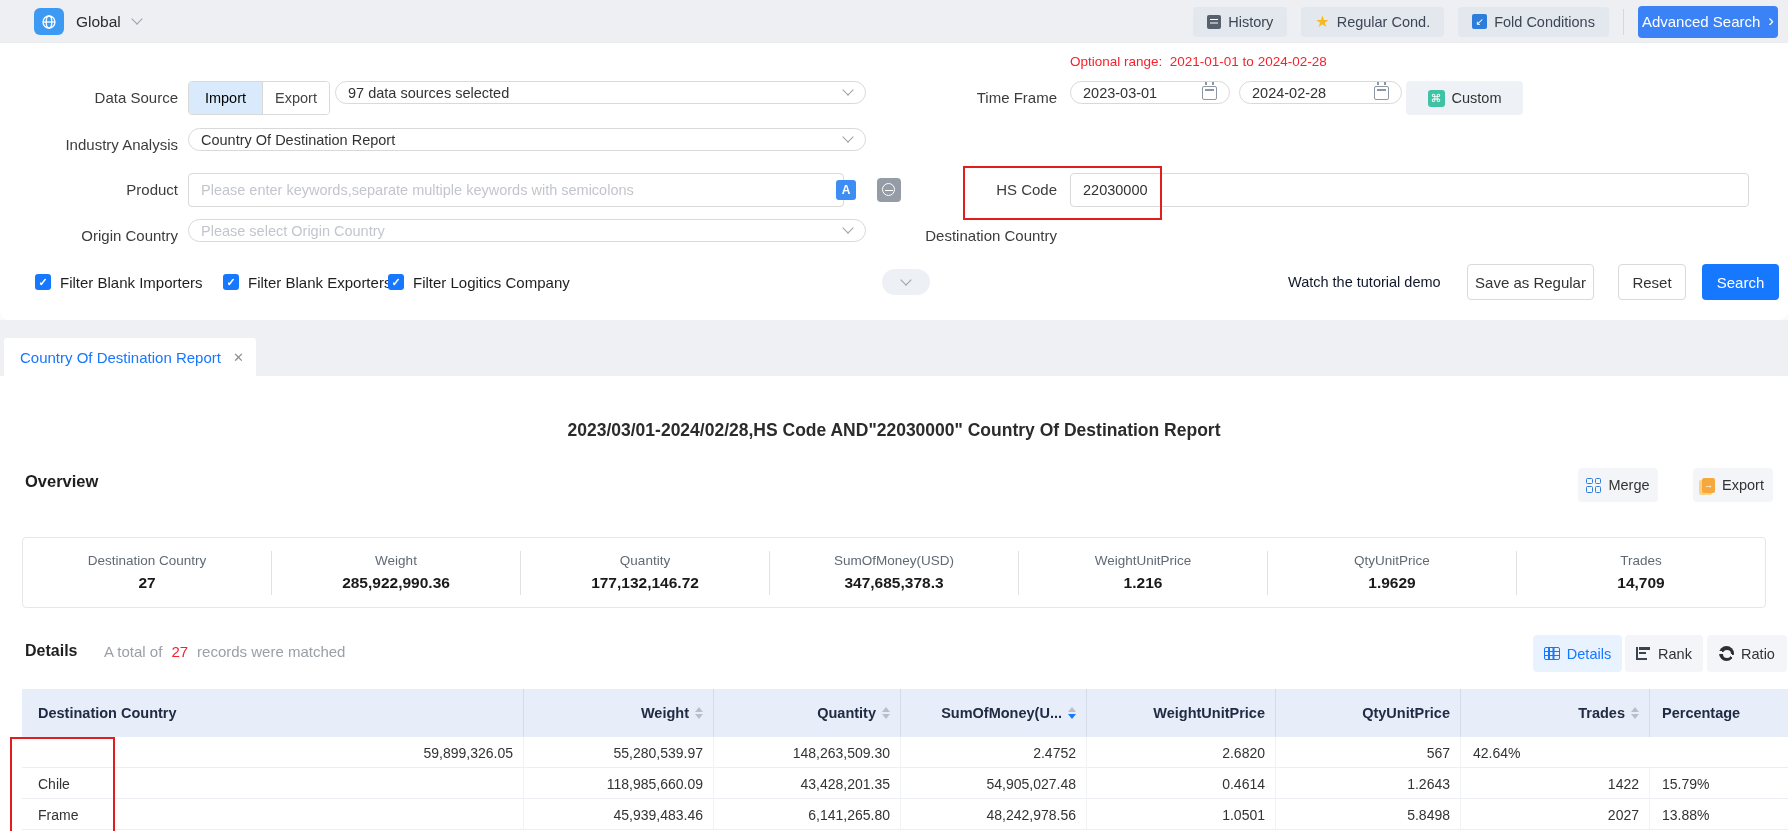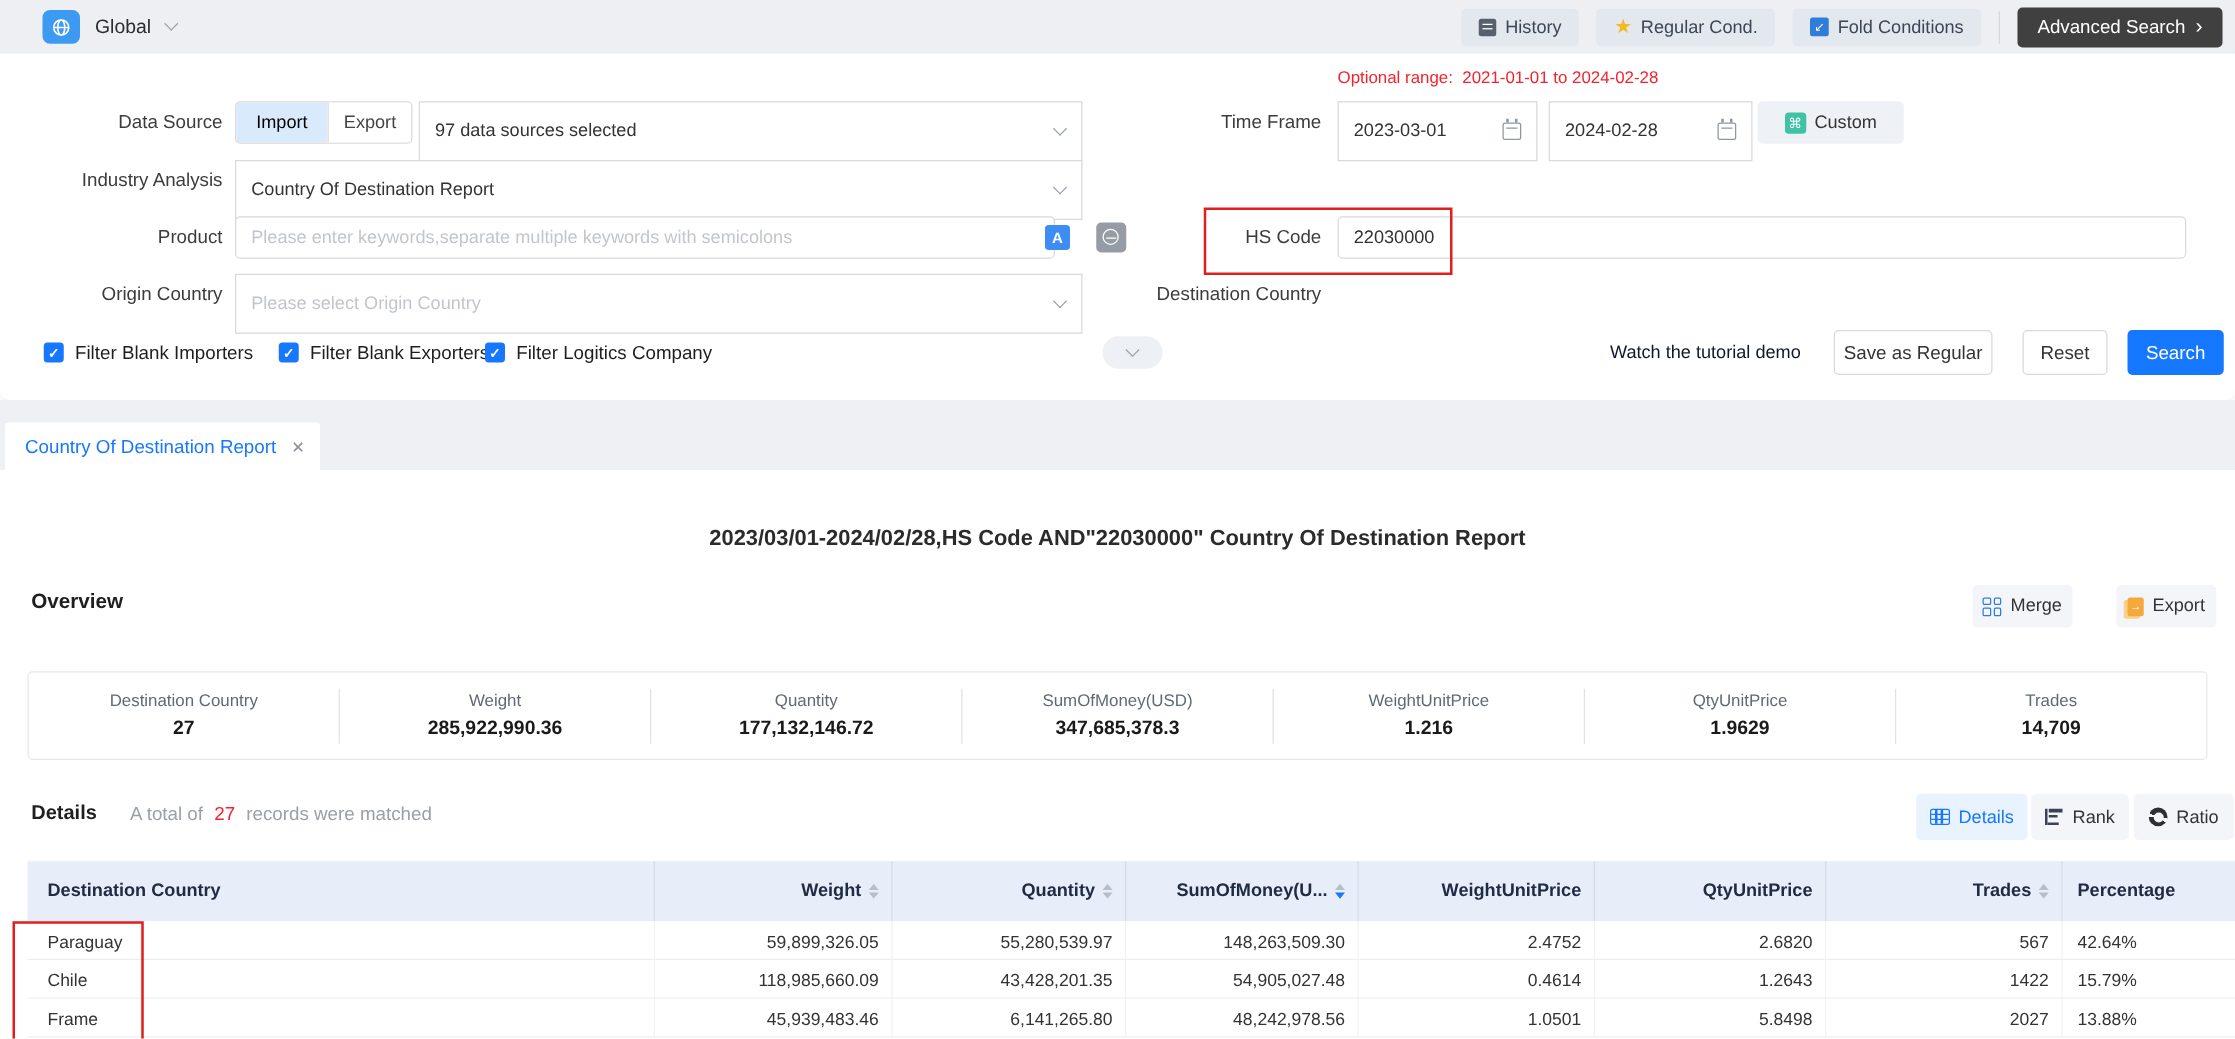--- a/index.html
+++ b/index.html
@@ -20,31 +20,31 @@
   .tb-btn { height:30px; border:none; border-radius:4px; background:#e3e7ee; color:#3d4654;
     font-size:14.5px; display:flex; align-items:center; gap:7px; padding:0 14px; cursor:pointer;
     font-family:inherit; }
   .hicon { width:14px; height:14px; border-radius:2px; background:#57606d; position:relative; }
   .hicon::after { content:""; position:absolute; left:3px; right:3px; top:4px; height:1.5px;
     background:#fff; box-shadow:0 3.5px 0 #fff; }
   .star { color:#f7ba1e; font-size:16px; line-height:1; }
   .ficon { width:15px; height:15px; border-radius:2px; background:#2e7ddb; color:#fff; font-size:10px;
     display:flex; align-items:center; justify-content:center; }
   .vdiv { width:1px; height:26px; background:#d3d8e0; }
-  .adv-btn { height:32px; border:none; border-radius:4px; background:#404040; color:#fff;
-    font-size:15px; display:flex; align-items:center; gap:8px; padding:0 16px; cursor:pointer;
+  .adv-btn { height:32px; border:none; border-radius:4px; background:#3b82f6; color:#fff;
+    font-size:15px; display:flex; align-items:center; gap:8px; padding:0 4px; cursor:pointer;
     font-family:inherit; }
   .adv-chev { font-size:17px; line-height:1; margin-top:-2px; }
 
   
   .form-panel { position:absolute; top:43px; left:0; right:0; height:277px; background:#fff;
     border-radius:0 0 8px 8px; box-shadow:0 2px 5px rgba(0,0,0,.05); }
   .flabel { position:absolute; height:34px; line-height:34px; font-size:15px; color:#3c3c3c;
     text-align:right; }
-  .fctrl { position:absolute; height:48px; border:1px solid #d9d9d9; border-radius:0;
+  .fctrl { position:absolute; height:23px; border:1px solid #d9d9d9; border-radius:12px;
     background:#fff; display:flex; align-items:center; font-size:14.5px; color:#333;
     padding:0 12px; cursor:pointer; }
   .fctrl .ph { color:#c2c6cc; }
   .fctrl .chev { position:absolute; right:13px; }
   .seg { position:absolute; height:34px; border:1px solid #d9d9d9; border-radius:4px; display:flex;
     overflow:hidden; }
   .seg-btn { height:100%; display:flex; align-items:center; justify-content:center; font-size:14.5px;
     cursor:pointer; background:#fff; color:#444; border:none; font-family:inherit; }
   .seg-btn.sel { background:#d9eafc; color:#000000;text-align:center; }
   .seg-btn + .seg-btn { border-left:1px solid #d9d9d9; }
@@ -393,21 +393,20 @@
               <i class="caret-up"></i>
               <i class="caret-down"></i>
             </span>
         </div>
         <div class="th lastcol">
           <span>Percentage</span>
         </div>
       </div>
 
       <div class="trow tr">
-        <div class="td first">Paraguay</div>
         <div class="td">59,899,326.05</div>
         <div class="td">55,280,539.97</div>
         <div class="td">148,263,509.30</div>
         <div class="td">2.4752</div>
         <div class="td">2.6820</div>
         <div class="td">567</div>
         <div class="td lastcol">42.64%</div>
       </div>
       <div class="trow tr">
         <div class="td first">Chile</div>

